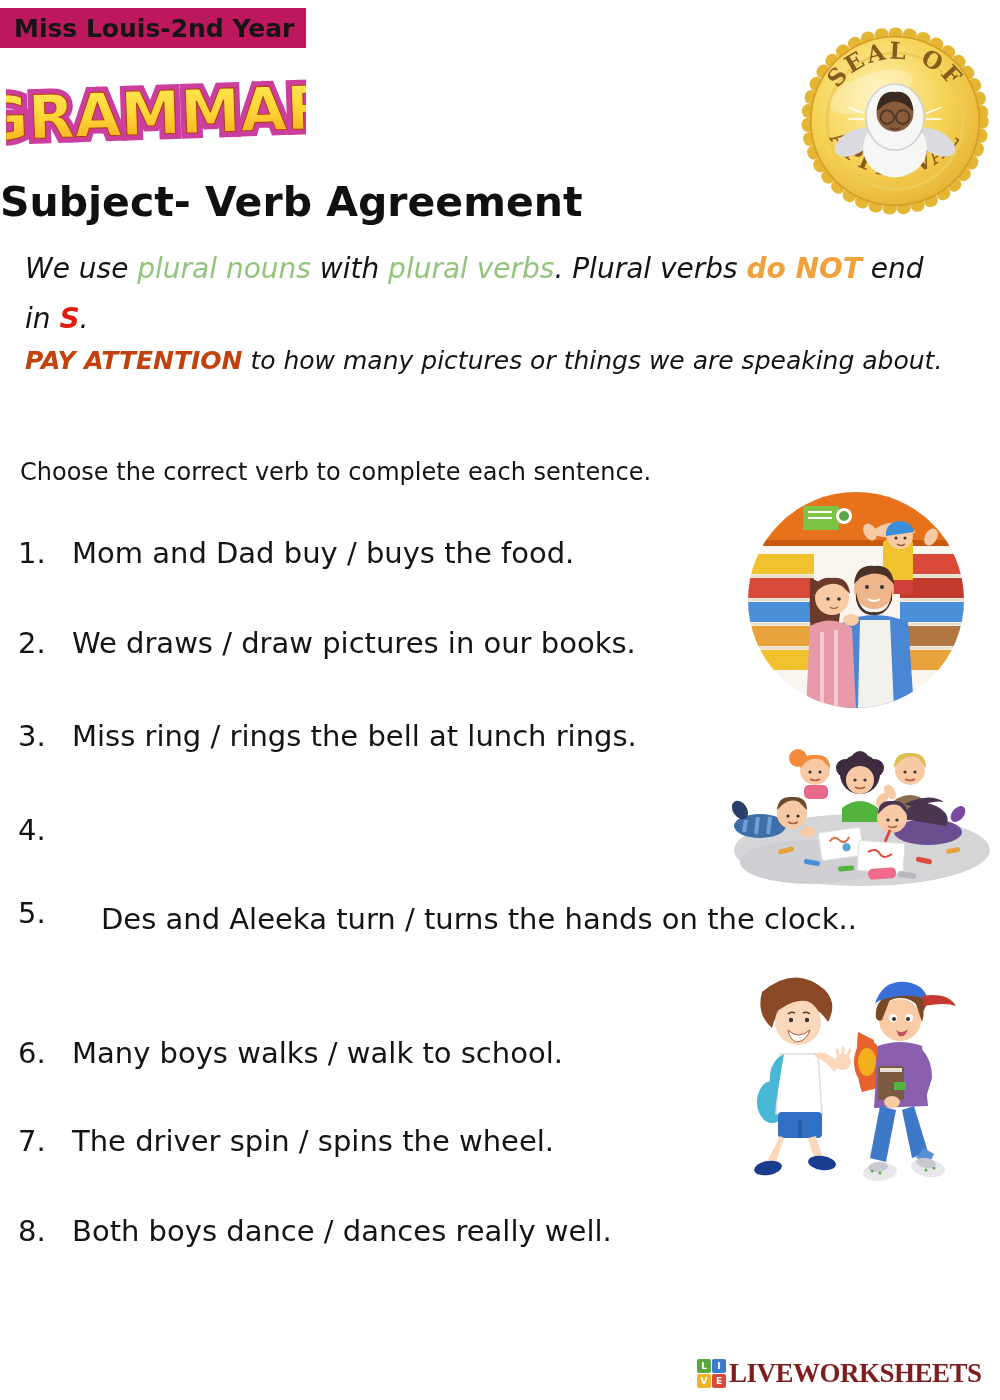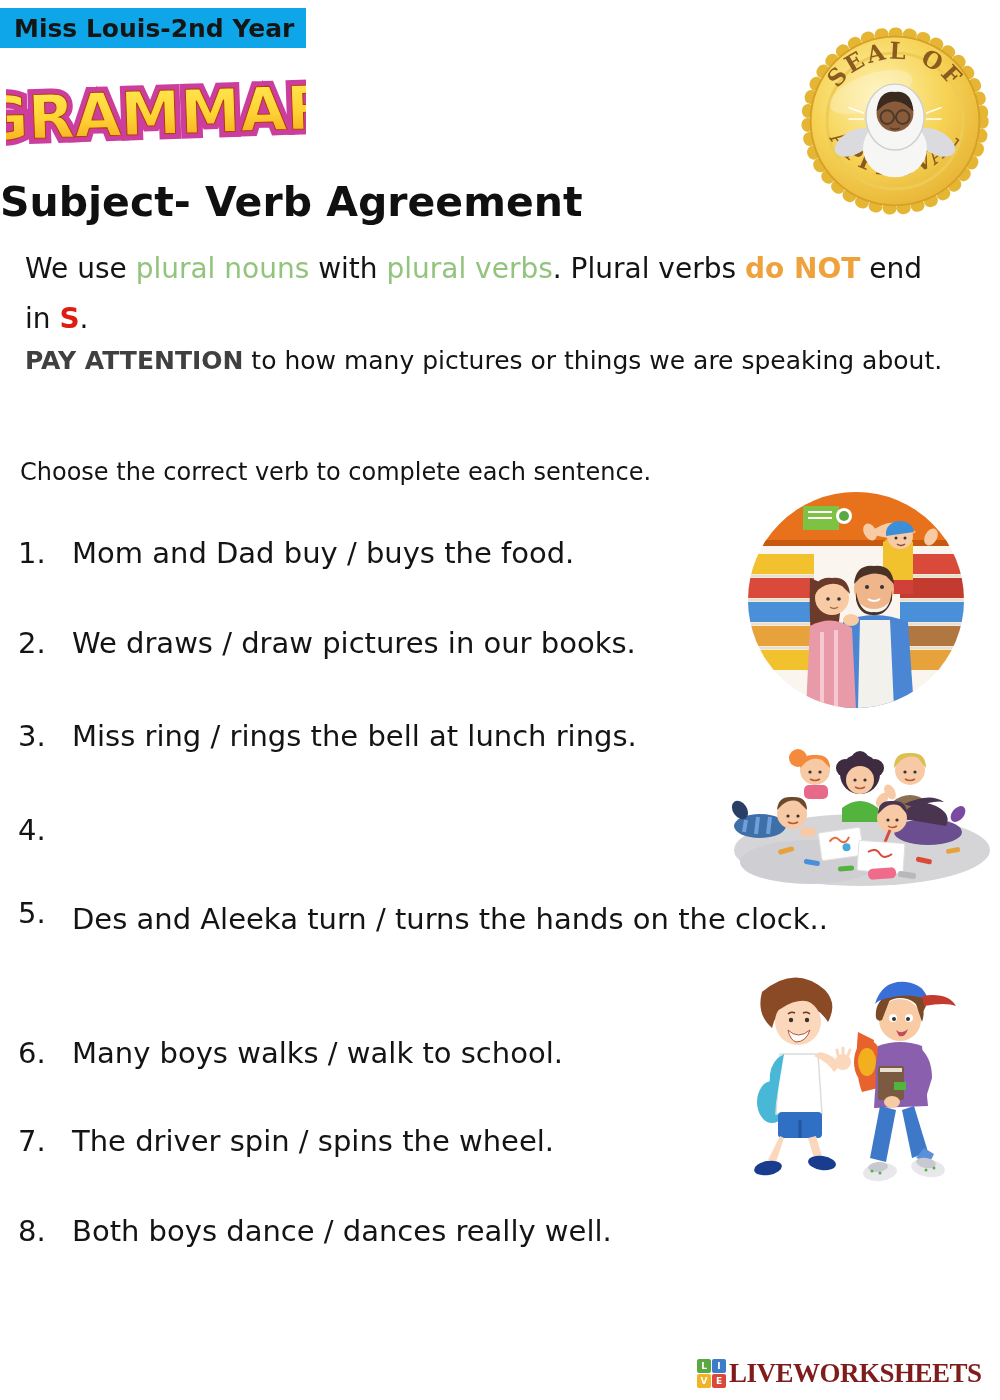--- a/index.html
+++ b/index.html
@@ -2,49 +2,49 @@
 <html><head>
 <meta charset="utf-8">
 <style>
   html,body{margin:0;padding:0;background:#ffffff;}
   .page{
     position:relative;width:1000px;height:1400px;background:#ffffff;overflow:hidden;
     font-family:"DejaVu Sans","Liberation Sans",sans-serif;color:#141414;
   }
   
   .banner{
-    position:absolute;left:0;top:8px;width:306px;height:40px;background:#0ea5e9;
+    position:absolute;left:0;top:8px;width:306px;height:40px;background:#be185d;
     display:flex;align-items:center;padding-left:14px;box-sizing:border-box;
     font-size:25px;font-weight:600;color:#151515;
   }
   
   .grammar-logo{position:absolute;left:6px;top:56px;width:300px;height:100px;}
   
   .seal{position:absolute;left:798px;top:24px;width:194px;height:194px;}
   
   .title{
     position:absolute;left:0;top:178px;width:960px;text-align:left;
     font-size:41px;font-weight:600;letter-spacing:0px;color:#101010;
   }
   
-  .intro-line{position:absolute;left:25px;white-space:nowrap;font-size:28px;font-weight:500;}
+  .intro-line{position:absolute;left:25px;white-space:nowrap;font-size:28px;font-weight:500;font-style:italic;}
   .l1{top:252px;}
   .l2{top:302px;}
   .l3{top:346px;font-size:25px;}
   .c-green{color:#93C47D;}
   .c-orange{color:#EFA13C;font-weight:600;}
   .c-red{color:#DE1D10;font-weight:700;}
-  .c-blue{color:#404040;font-weight:600;margin-top:26px;}
+  .c-blue{color:#c2410c;font-weight:600;margin-top:26px;}
   
   .instruction{position:absolute;left:20px;top:458px;font-size:24px;font-weight:500;white-space:nowrap;}
   
   .q{position:absolute;left:18px;font-size:29px;font-weight:500;display:flex;}
   .q .num{width:54px;flex:0 0 54px;}
   .q .qtext{white-space:nowrap;}
-  .q.wrap .qtext{white-space:normal;width:800px;line-height:47px;}
+  .q.wrap .qtext{white-space:normal;width:800px;line-height:47px;margin-left:29px;}
   .q1{top:536px;} .q2{top:626px;} .q3{top:719px;} .q4{top:813px;}
   .q5{top:896px;} .q6{top:1036px;} .q7{top:1124px;} .q8{top:1214px;}
   
   .illus{position:absolute;}
   .grocery{left:748px;top:492px;width:217px;height:217px;}
   .drawing{left:720px;top:730px;width:280px;height:164px;}
   .walking{left:710px;top:962px;width:258px;height:246px;}
   
   .footer{position:absolute;left:697px;top:1358px;display:flex;align-items:center;gap:3px;}
   .lw-grid{display:grid;grid-template-columns:14px 14px;grid-template-rows:14px 14px;gap:1px;}

